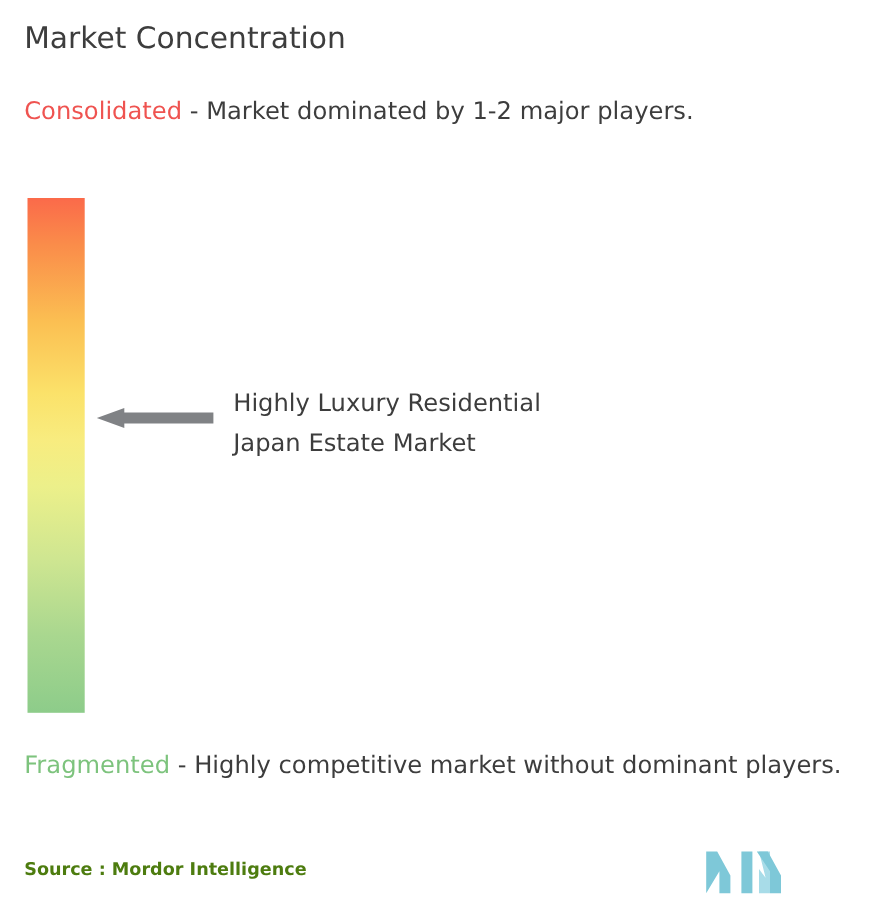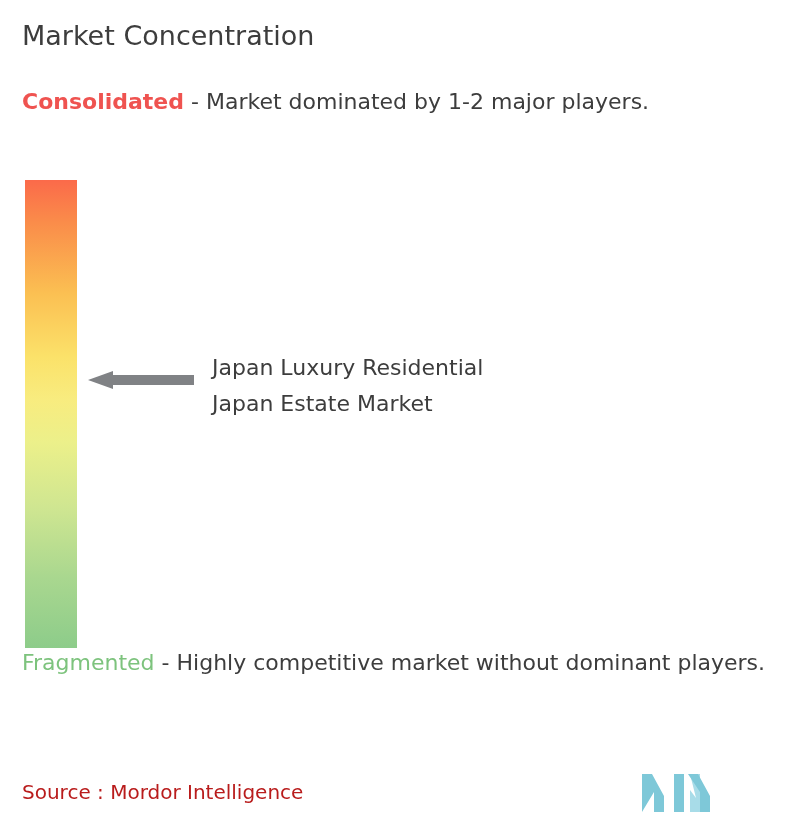--- a/index.html
+++ b/index.html
@@ -34,26 +34,25 @@
     position: absolute;
     left: 22px;
     top: 85px;
     width: 760px;
     font-size: 22px;
     line-height: 33px;
     color: #3d3d3d;
   }
   .top-caption .kw {
     color: #ef5350;
-    font-weight: bold;
   }
   .bottom-caption {
     position: absolute;
     left: 22px;
-    top: 646px;
+    top: 680px;
     width: 766px;
     font-size: 22px;
     line-height: 33px;
     color: #3d3d3d;
   }
   .bottom-caption .kw {
     color: #7dc37d;
   }
   .gradient-bar {
     position: absolute;
@@ -103,23 +102,24 @@
     top: 350px;
     width: 420px;
     font-size: 22px;
     line-height: 36px;
     color: #3d3d3d;
   }
   .source {
     position: absolute;
     left: 22px;
     top: 780px;
-    font-size: 20px;
-    color: #b91c1c;
+    font-size: 16px;
+    color: #4d7c0f;
     white-space: nowrap;
+    font-weight: bold;
   }
   .logo {
     position: absolute;
     right: 24px;
     top: 770px;
     width: 72px;
     height: 44px;
   }
 </style>
 </head>
@@ -134,21 +134,21 @@
   </div>
 
   <div class="gradient-bar"></div>
 
   <div class="arrow">
     <div class="head"></div>
     <div class="shaft"></div>
   </div>
 
   <div class="annotation">
-    <div>Japan Luxury Residential</div>
+    <div>Highly Luxury Residential</div>
     <div>Japan Estate Market</div>
   </div>
 
   <div class="bottom-caption">
     <span class="kw">Fragmented</span><span> - Highly competitive market without dominant players.</span>
   </div>
 
   <div class="source">Source :  Mordor Intelligence</div>
 
   <svg class="logo" viewBox="0 0 72 44">

